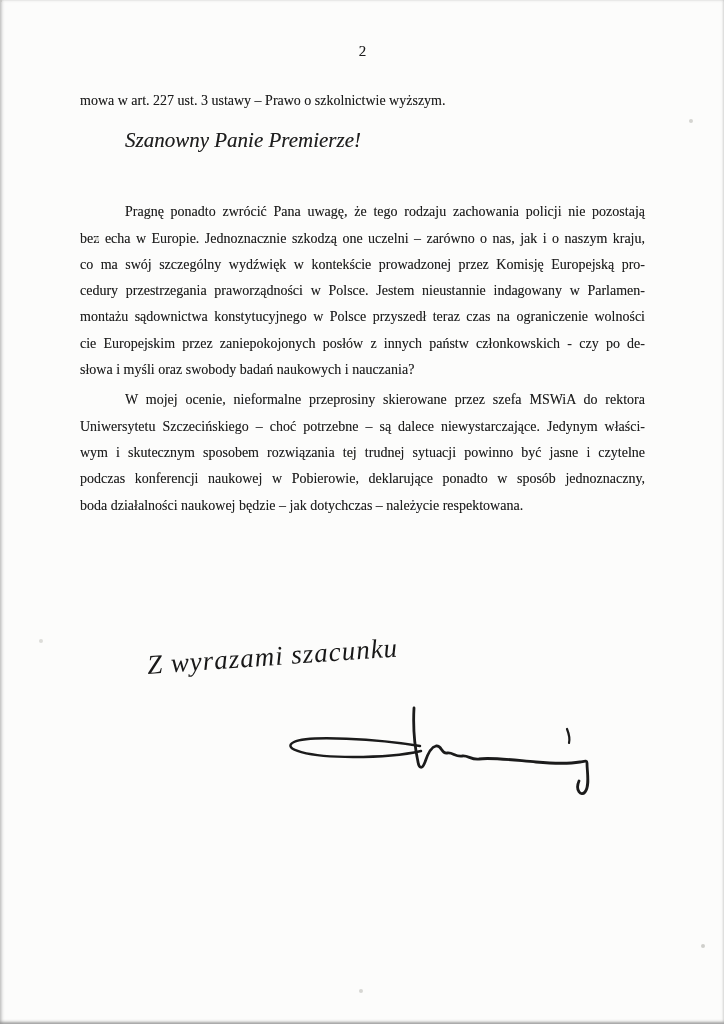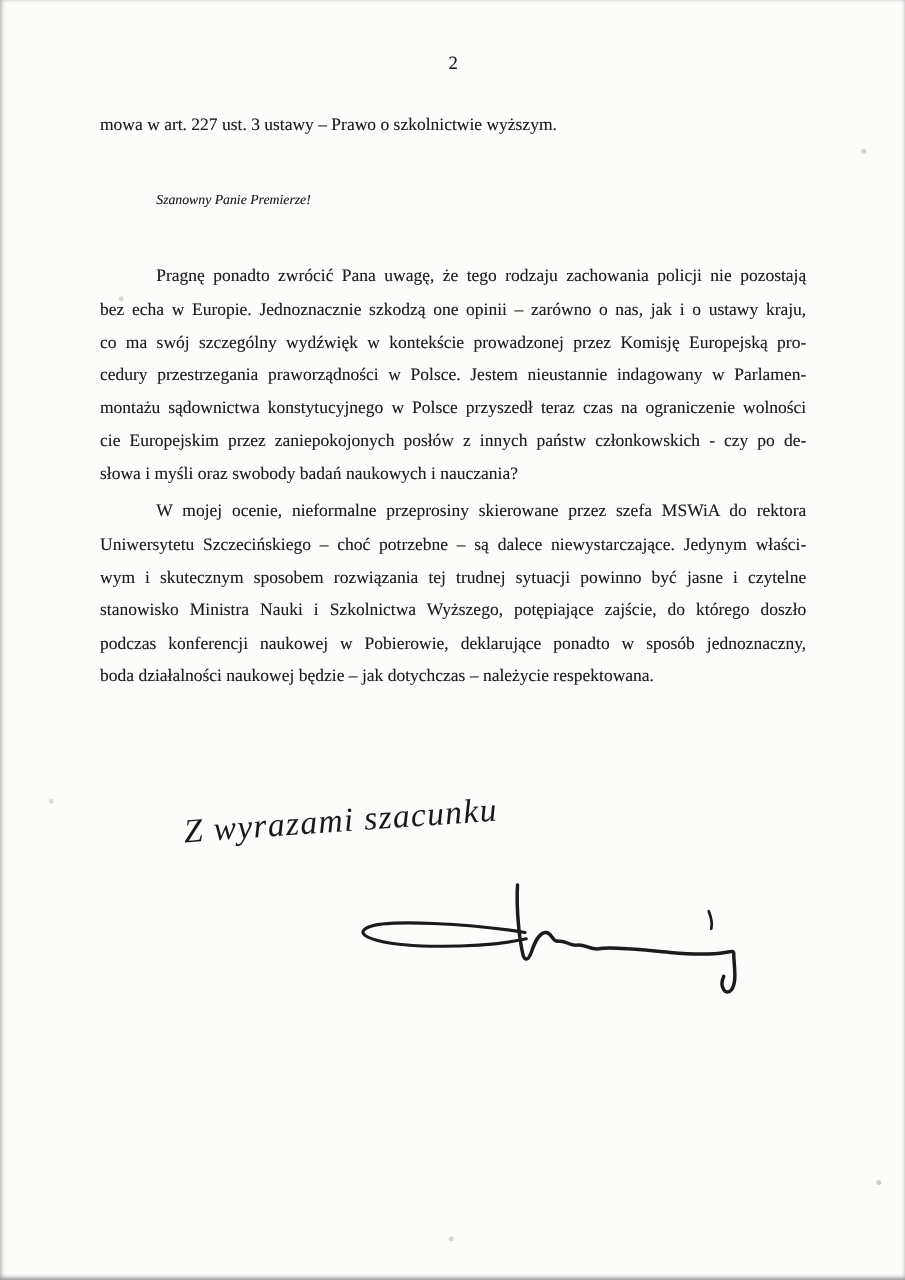--- a/index.html
+++ b/index.html
@@ -32,24 +32,24 @@
     position:absolute; left:80px; top:43px; width:565px;
     font-size:14px;
     text-shadow:0 0 0.5px rgba(0,0,0,0.38);
   }
   .pageno { text-align:center; font-size:15px; line-height:16px; margin:0 0 29px 0; }
   .para { margin:0; }
   .line { line-height:26.3px; text-align:justify; text-align-last:justify; }
   .line.last { text-align:left; text-align-last:left; }
   .indent { text-indent:45px; }
   .salutation {
-    font-style:italic; font-size:11px; line-height:18px;
-    margin:37px 0 0 45px;
+    font-style:italic; font-size:21px; line-height:18px;
+    margin:17px 0 0 45px;
   }
-  .p2 { margin-top:40px; }
+  .p2 { margin-top:50px; }
   .p3 { margin-top:4px; }
   .closing {
     position:absolute; left:146px; top:650px;
     font-family:"Liberation Serif", serif;
     font-style:italic;
     font-size:27px; color:#181818;
     letter-spacing:1px;
     transform:rotate(-4deg);
     transform-origin:left top;
     white-space:nowrap;
@@ -65,33 +65,32 @@
     <div class="pageno">2</div>
 
     <div class="para p1">
       <div class="line last">mowa w art. 227 ust. 3 ustawy – Prawo o szkolnictwie wyższym.</div>
     </div>
 
     <div class="salutation">Szanowny Panie Premierze!</div>
 
     <div class="para p2">
       <div class="line indent">Pragnę ponadto zwrócić Pana uwagę, że tego rodzaju zachowania policji nie pozostają</div>
-      <div class="line">bez echa w Europie. Jednoznacznie szkodzą one opinii – zarówno o nas, jak i o ustawy kraju,</div>
+      <div class="line">bez echa w Europie. Jednoznacznie szkodzą one uczelni – zarówno o nas, jak i o naszym kraju,</div>
       <div class="line">co ma swój szczególny wydźwięk w kontekście prowadzonej przez Komisję Europejską pro-</div>
       <div class="line">cedury przestrzegania praworządności w Polsce. Jestem nieustannie indagowany w Parlamen-</div>
       <div class="line">montażu sądownictwa konstytucyjnego w Polsce przyszedł teraz czas na ograniczenie wolności</div>
       <div class="line">cie Europejskim przez zaniepokojonych posłów z innych państw członkowskich - czy po de-</div>
       <div class="line last">słowa i myśli oraz swobody badań naukowych i nauczania?</div>
     </div>
 
     <div class="para p3">
       <div class="line indent">W mojej ocenie, nieformalne przeprosiny skierowane przez szefa MSWiA do rektora</div>
       <div class="line">Uniwersytetu Szczecińskiego – choć potrzebne – są dalece niewystarczające. Jedynym właści-</div>
       <div class="line">wym i skutecznym sposobem rozwiązania tej trudnej sytuacji powinno być jasne i czytelne</div>
-      <div class="line">stanowisko Ministra Nauki i Szkolnictwa Wyższego, potępiające zajście, do którego doszło</div>
       <div class="line">podczas konferencji naukowej w Pobierowie, deklarujące ponadto w sposób jednoznaczny,</div>
       <div class="line last">boda działalności naukowej będzie – jak dotychczas – należycie respektowana.</div>
     </div>
 
   </div>
 
   <div class="closing">Z wyrazami szacunku</div>
 
   <div class="signature">
     <svg width="340" height="100" viewBox="0 0 340 100">

